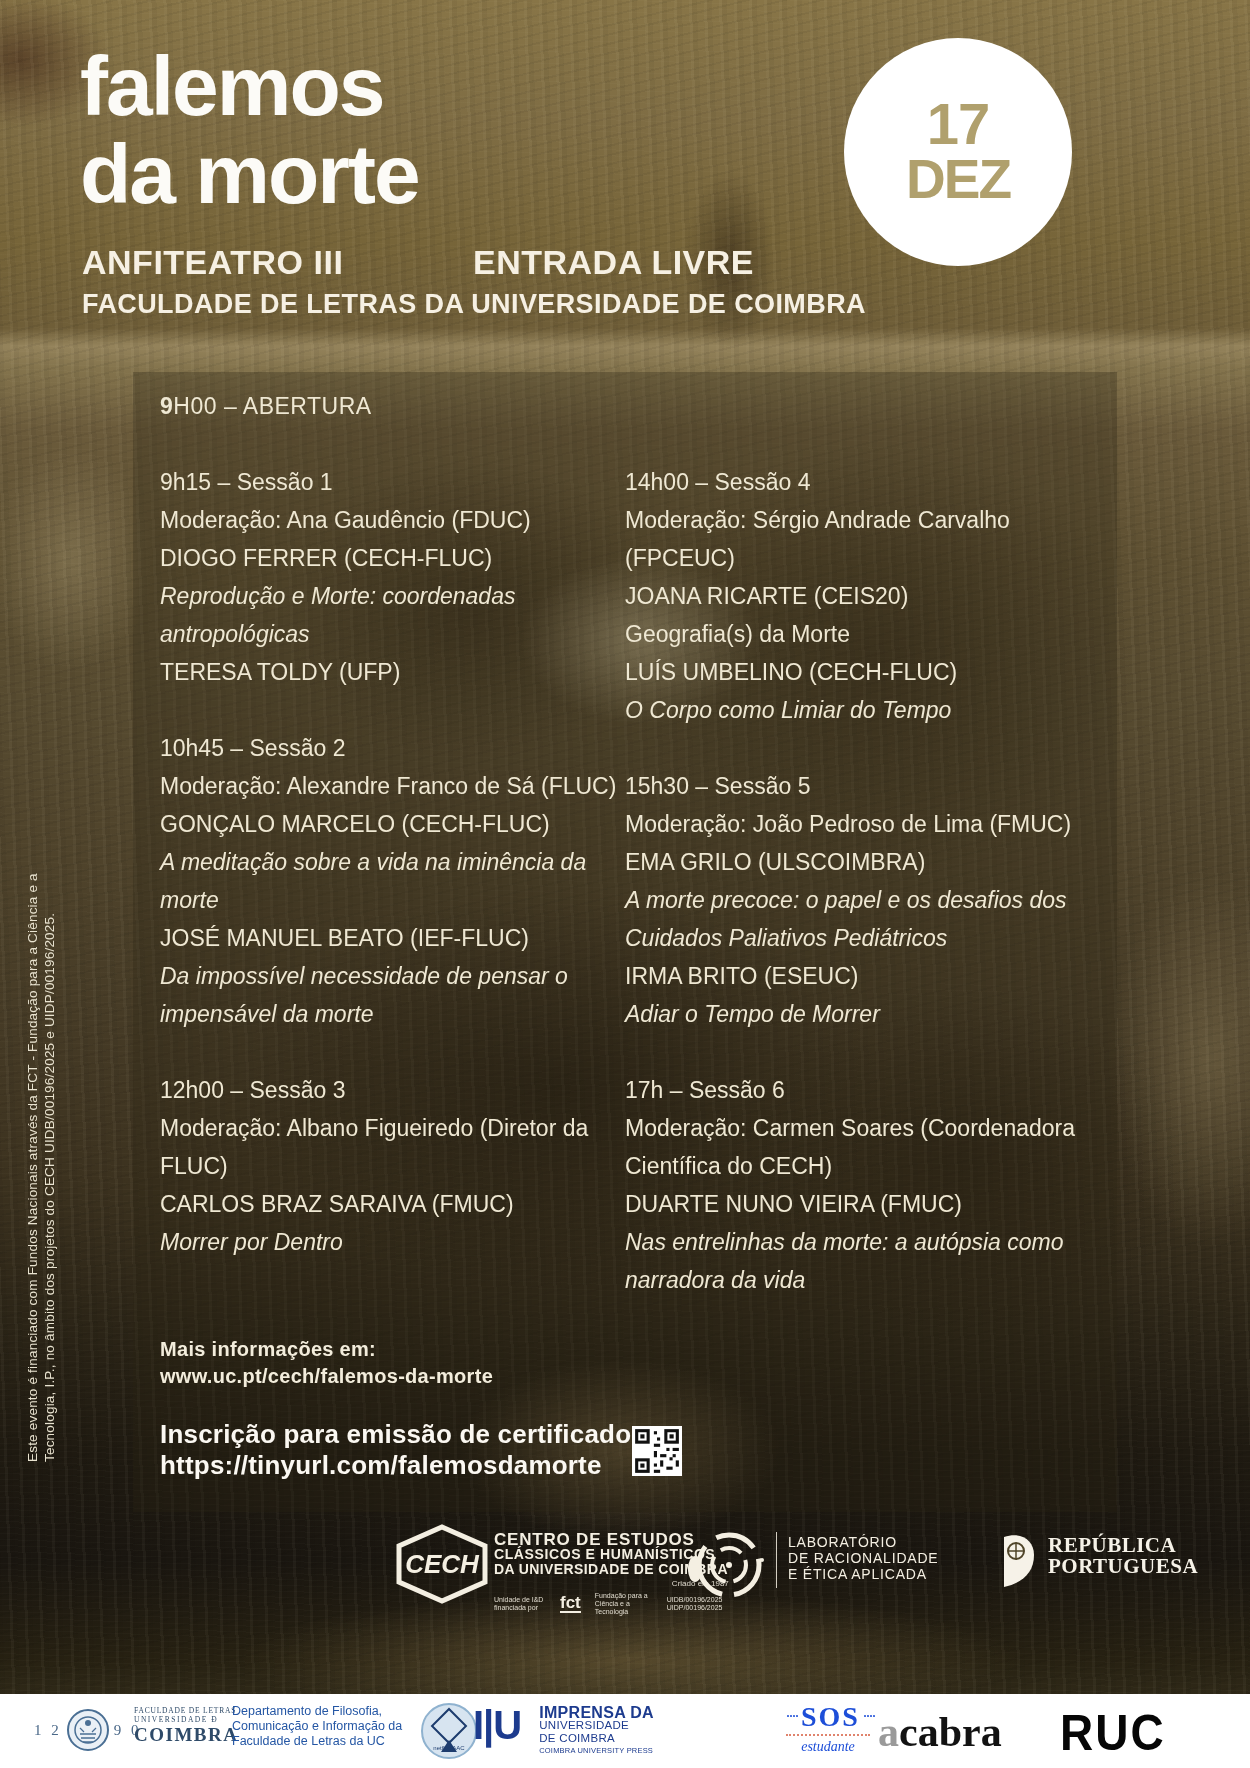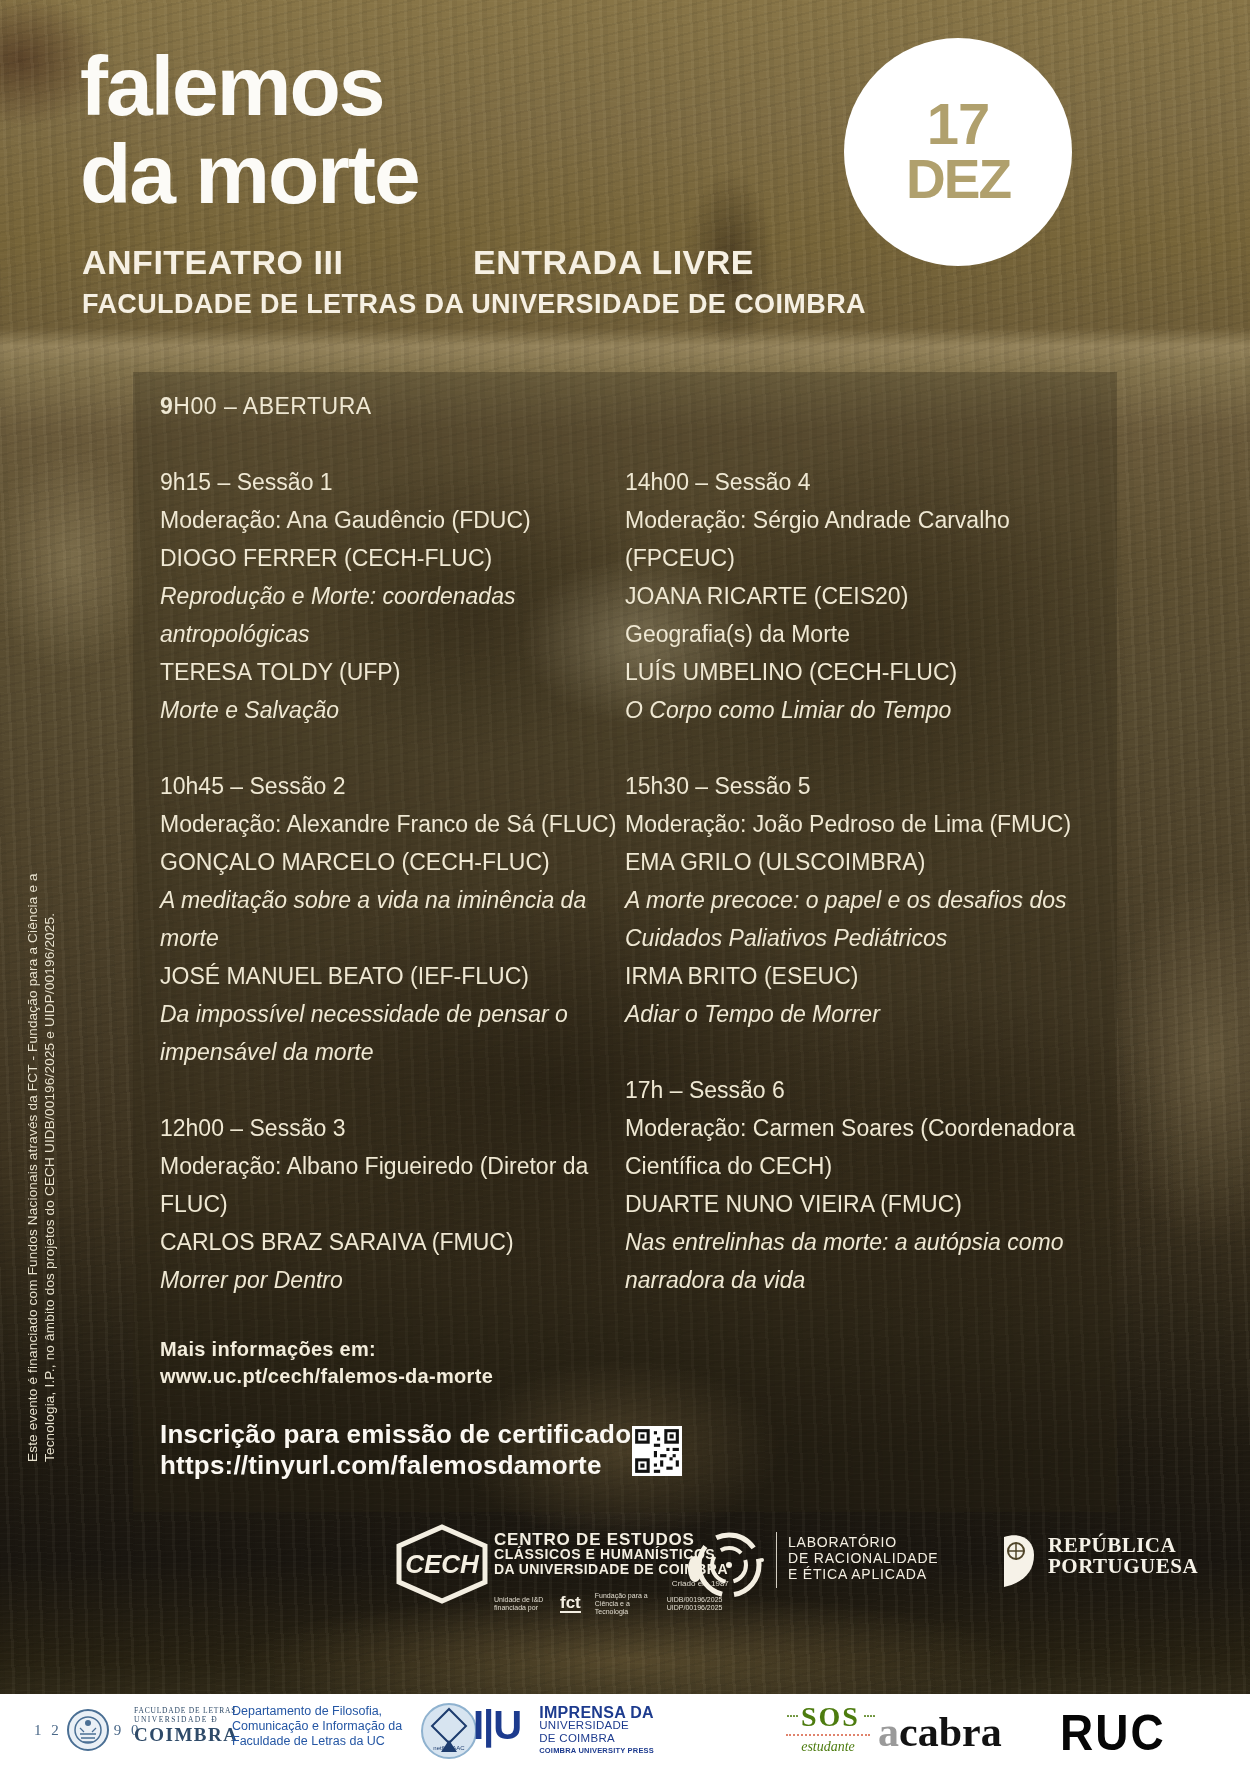--- a/index.html
+++ b/index.html
@@ -77,22 +77,22 @@
   .fluc-s1{font-size:7.5px;letter-spacing:0.8px;line-height:9px;}
   .fluc-s2{font-size:7.5px;letter-spacing:1.5px;line-height:9px;}
   .fluc-s3{font-size:19px;font-weight:bold;letter-spacing:1.5px;line-height:22px;}
   .dept-text{position:absolute;left:232px;top:10px;color:#2456a4;font-size:12.5px;line-height:15px;}
   .netfluc{position:absolute;left:419px;top:6px;}
   .imprensa{position:absolute;left:473px;top:8px;display:flex;gap:18px;color:#1d3b8e;}
   .iu-mark{font-size:40px;font-weight:bold;line-height:46px;letter-spacing:-1px;}
   .imprensa-lines{padding-top:4px;}
   .imp-l1{font-size:16px;font-weight:bold;line-height:13px;letter-spacing:0.3px;}
   .imp-l2{font-size:11.5px;line-height:13px;letter-spacing:0.3px;}
-  .imp-l4{font-size:7.5px;line-height:11px;letter-spacing:0.2px;font-weight:bold;}
-  .sos{position:absolute;left:786px;top:8px;width:84px;text-align:center;color:#4d7c0f;}
+  .imp-l4{font-size:7.5px;line-height:11px;letter-spacing:0.2px;font-weight:normal;}
+  .sos{position:absolute;left:786px;top:8px;width:84px;text-align:center;color:#1d4ed8;}
   .sos-main{font-family:"Liberation Serif",serif;font-weight:bold;font-size:28px;line-height:28px;letter-spacing:2px;
     border-bottom:2px dotted #e0836c;padding-bottom:3px;}
   .sos-main::before{content:"····";letter-spacing:-1px;font-size:12px;vertical-align:6px;padding-right:3px;}
   .sos-main::after{content:"····";letter-spacing:-1px;font-size:12px;vertical-align:6px;padding-left:3px;}
   .sos-sub{font-family:"Liberation Serif",serif;font-style:italic;font-size:14px;margin-top:3px;}
   .acabra{position:absolute;left:878px;top:16px;font-family:"Liberation Serif",serif;font-weight:bold;font-size:42px;line-height:44px;color:#121212;}
   .acabra .gray{color:#9a9a9a;}
   .ruc{position:absolute;left:1060px;top:10px;font-size:46px;font-weight:bold;letter-spacing:2px;color:#060606;transform:scaleY(1.08);transform-origin:top left;}
 </style>
 </head>
@@ -120,21 +120,20 @@
     <b>9</b><span>H00 – ABERTURA</span>
   </div>
 
   <div class="col col-left">
     <div class="s-block">
       <div>9h15 – Sessão 1</div>
       <div>Moderação: Ana Gaudêncio (FDUC)</div>
       <div>DIOGO FERRER (CECH-FLUC)</div>
       <div class="italic">Reprodução e Morte: coordenadas antropológicas</div>
       <div>TERESA TOLDY (UFP)</div>
-      <div class="italic">Morte e Salvação</div>
     </div>
     <div class="s-block">
       <div>10h45 – Sessão 2</div>
       <div>Moderação: Alexandre Franco de Sá (FLUC)</div>
       <div>GONÇALO MARCELO (CECH-FLUC)</div>
       <div class="italic">A meditação sobre a vida na iminência da morte</div>
       <div>JOSÉ MANUEL BEATO (IEF-FLUC)</div>
       <div class="italic">Da impossível necessidade de pensar o impensável da morte</div>
     </div>
     <div class="s-block">

